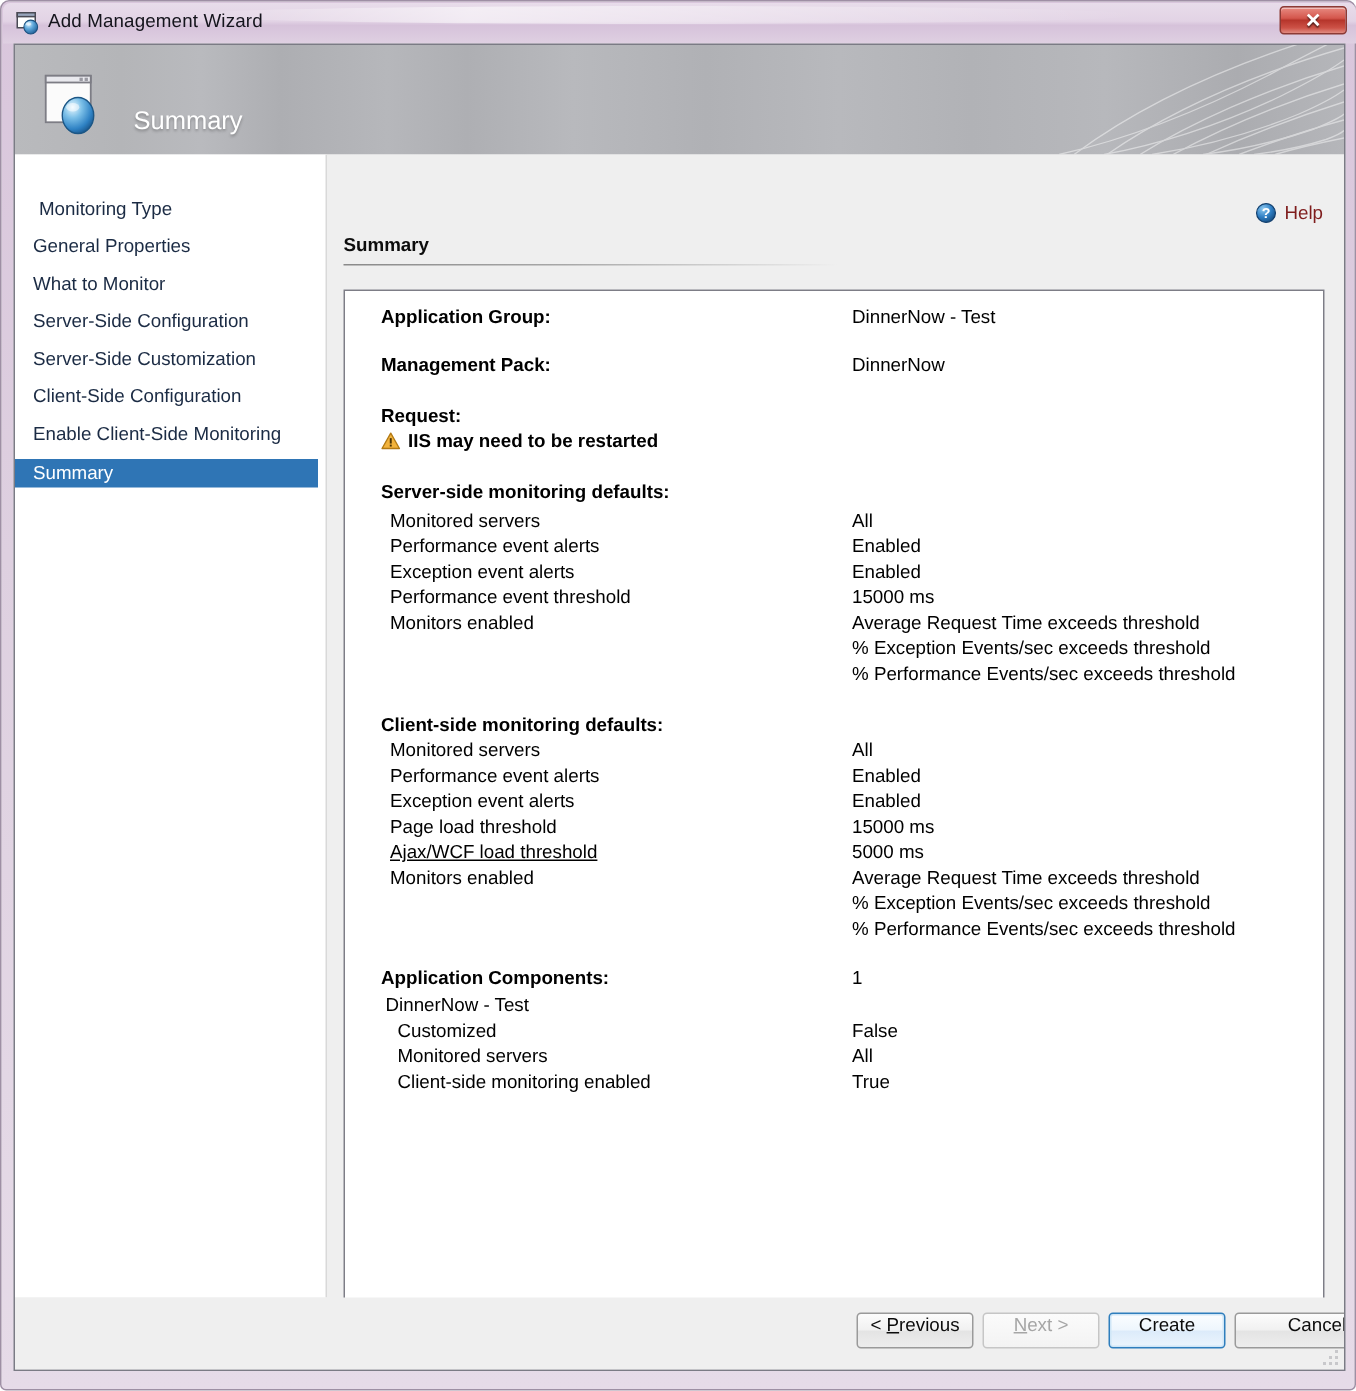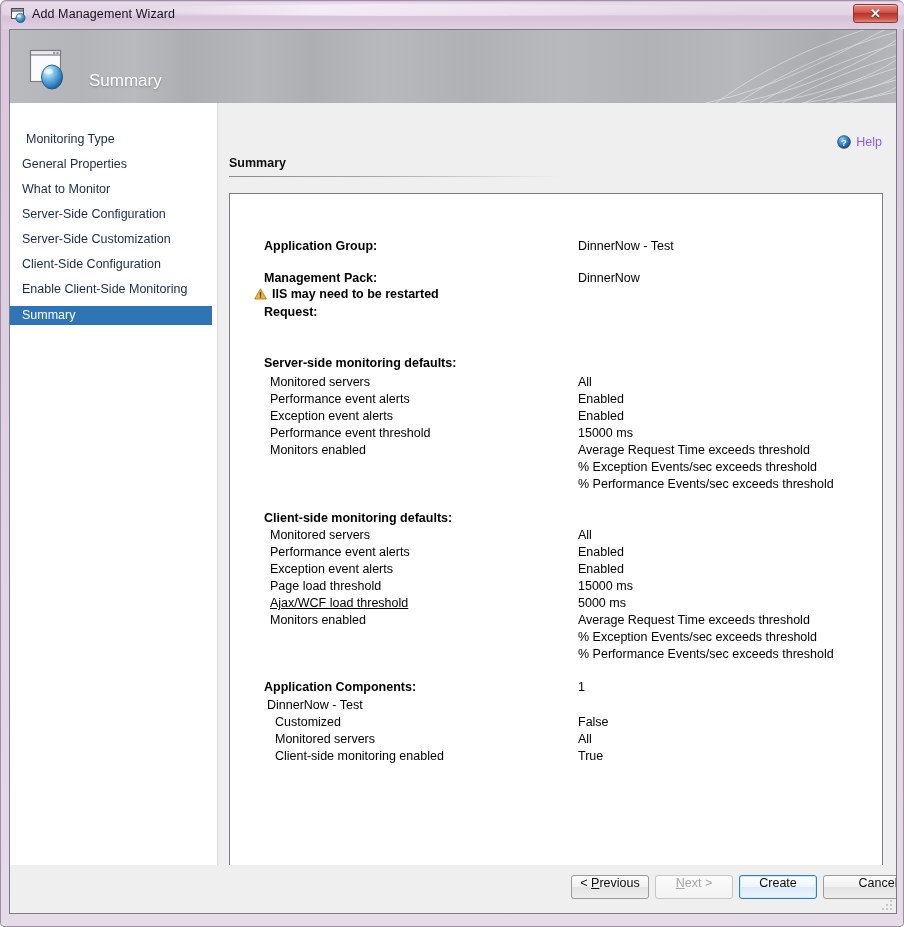--- a/index.html
+++ b/index.html
@@ -167,21 +167,21 @@
   #help-link {
     position: absolute;
     right: 14px; top: 32px;
     display: flex;
     align-items: center;
     gap: 5px;
     cursor: pointer;
   }
   #help-link .help-label {
     font-size: 12.5px;
-    color: #8b5cf6;
+    color: #7f1d1d;
   }
   #section-title {
     position: absolute;
     left: 11px; top: 53px;
     font-size: 12.5px;
     font-weight: bold;
     color: #0d0d0d;
     white-space: nowrap;
   }
   #section-rule {
@@ -198,26 +198,25 @@
     height: 678px;
     box-sizing: border-box;
     background: #ffffff;
     border: 1px solid #7d7d86;
     overflow: hidden;
   }
 
   
   .row {
     position: absolute;
-    left: 10px;
+    left: 0;
     width: 100%;
     height: 17px;
     line-height: 17px;
     white-space: nowrap;
-    margin-top: 35px;
   }
   .row .lbl {
     position: absolute;
     font-size: 12.5px;
     color: #000;
     white-space: nowrap;
   }
   .row .val {
     position: absolute;
     left: 338px;

